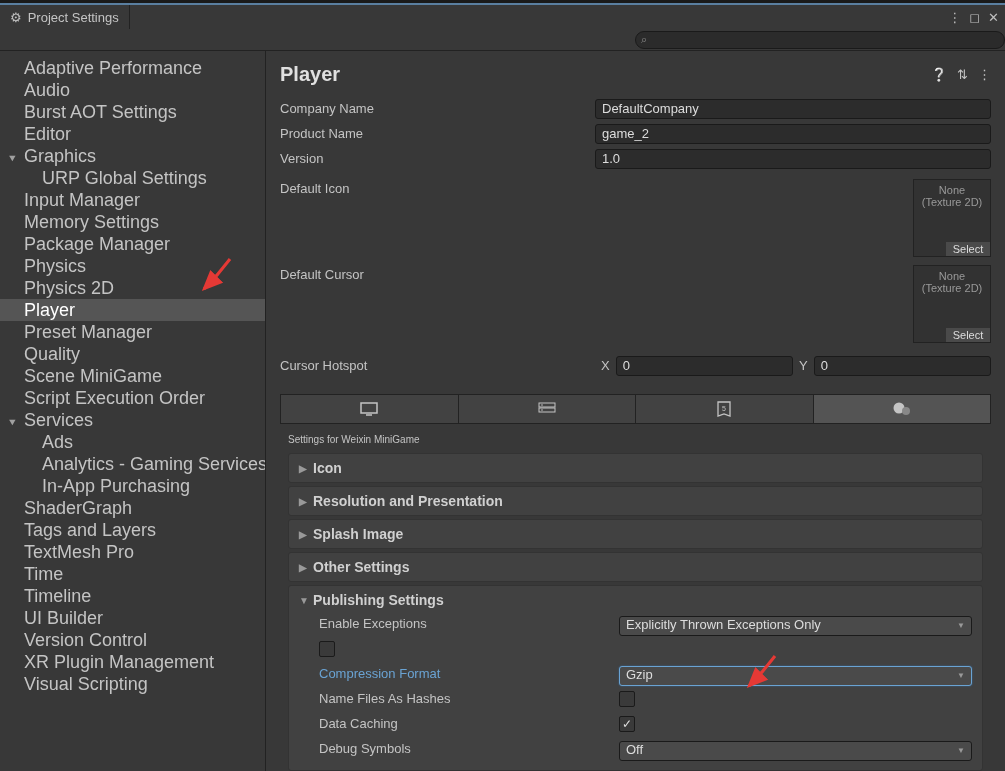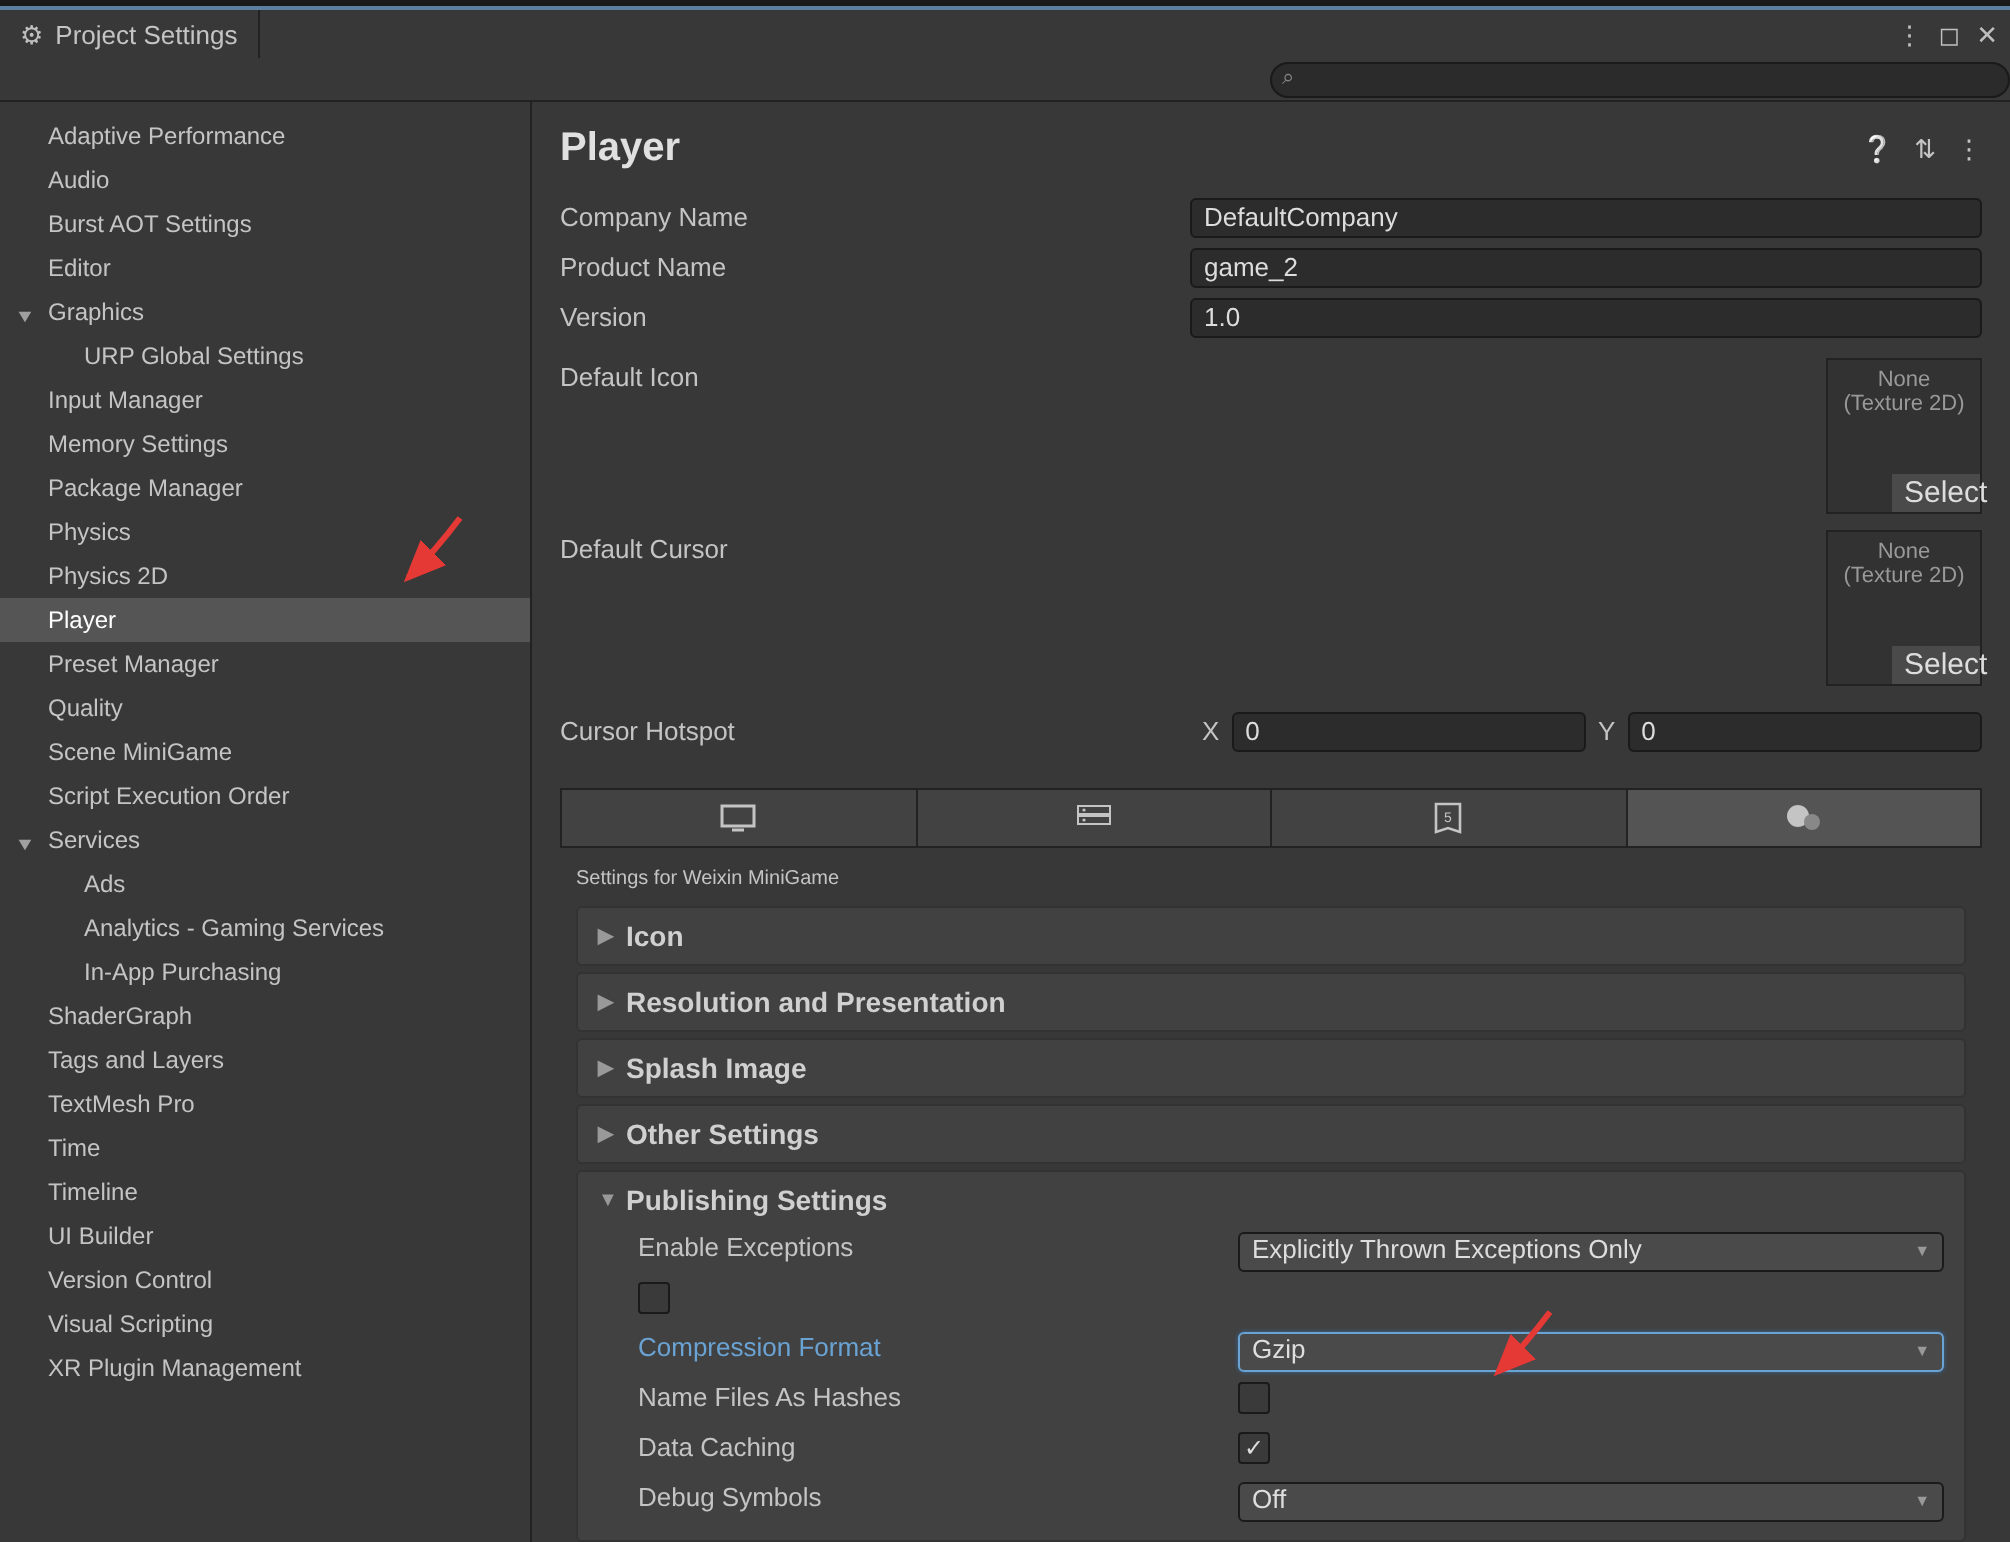--- a/index.html
+++ b/index.html
@@ -18,21 +18,21 @@
 .searchbar { background: #383838; height: 22px; display: flex; align-items: center; border-bottom: 1px solid #222; }
 .search-input-wrap { margin-left: auto; width: 370px; position: relative; }
 .search-input { width: 100%; height: 18px; background: #2b2b2b; border: 1px solid #1a1a1a; border-radius: 9px; color: #c4c4c4; padding: 0 8px 0 22px; font-size: 11px; }
 .search-icon { position: absolute; left: 6px; top: 2px; color: #888; font-size: 11px; }
 
 
 .body { display: flex; flex: 1; overflow: hidden; }
 
 
 .sidebar { width: 266px; background: #383838; border-right: 1px solid #222; overflow-y: auto; padding-top: 6px; }
-.sidebar-item { padding: 2px 8px 2px 24px; font-size: 12px; line-height: 18px; cursor: pointer; white-space: nowrap; }
+.sidebar-item { padding: 2px 8px 2px 24px; font-size: 18px; line-height: 18px; cursor: pointer; white-space: nowrap; }
 .sidebar-item.indent1 { padding-left: 42px; }
 .sidebar-item.selected { background: #555555; color: #fff; }
 .sidebar-item.expandable { position: relative; padding-left: 24px; }
 .sidebar-item.expandable::before { content: '▼'; position: absolute; left: 8px; top: 4px; font-size: 9px; color: #a0a0a0; transform: scaleX(1.2); }
 
 
 .main { flex: 1; background: #383838; display: flex; flex-direction: column; overflow: hidden; }
 .main-header { display: flex; align-items: center; padding: 12px 14px 10px 14px; }
 .main-title { font-size: 20px; font-weight: 600; color: #e0e0e0; }
 .main-header-icons { margin-left: auto; display: flex; gap: 10px; color: #c4c4c4; }
@@ -43,21 +43,21 @@
 .field-label { width: 315px; font-size: 13px; color: #c4c4c4; }
 .field-input { flex: 1; height: 20px; background: #2c2c2c; border: 1px solid #1a1a1a; border-radius: 3px; color: #ddd; padding: 0 6px; font-size: 13px; }
 .field-input-num { width: 172px; height: 20px; background: #2c2c2c; border: 1px solid #1a1a1a; border-radius: 3px; color: #ddd; padding: 0 6px; font-size: 13px; }
 .xy-label { margin: 0 6px; color: #c4c4c4; }
 
 .asset-row { display: flex; align-items: flex-start; margin-top: 8px; min-height: 78px; }
 .asset-label { width: 315px; font-size: 13px; padding-top: 2px; }
 .asset-box { margin-left: auto; width: 78px; height: 78px; background: #323232; border: 1px solid #222; position: relative; font-size: 11px; text-align: center; color: #999; }
 .asset-box .none-text { padding-top: 4px; font-size: 11px; }
 .asset-box .type-text { font-size: 11px; }
-.asset-select { position: absolute; bottom: 0; right: 0; background: #4a4a4a; color: #ddd; font-size: 15px; padding: 1px 6px; cursor: pointer; border-top-left-radius: 0; width: 44px; text-align: center; }
+.asset-select { position: absolute; bottom: 0; right: 0; background: #4a4a4a; color: #ddd; font-size: 11px; padding: 1px 6px; cursor: pointer; border-top-left-radius: 0; width: 44px; text-align: center; }
 
 .platform-tabs { display: flex; margin-top: 16px; border: 1px solid #222; background: #424242; height: 30px; }
 .ptab { flex: 1; display: flex; align-items: center; justify-content: center; color: #c4c4c4; cursor: pointer; border-right: 1px solid #222; }
 .ptab:last-child { border-right: none; }
 .ptab.selected { background: #545454; }
 .ptab svg { fill: #c4c4c4; }
 
 .platform-label { font-size: 10px; color: #c4c4c4; margin: 10px 0 8px 8px; }
 
 .foldout { background: #414141; border: 1px solid #333; border-radius: 3px; margin: 3px 8px; }
@@ -125,22 +125,22 @@
         <div class="sidebar-item indent1">Ads</div>
         <div class="sidebar-item indent1">Analytics - Gaming Services</div>
         <div class="sidebar-item indent1">In-App Purchasing</div>
         <div class="sidebar-item">ShaderGraph</div>
         <div class="sidebar-item">Tags and Layers</div>
         <div class="sidebar-item">TextMesh Pro</div>
         <div class="sidebar-item">Time</div>
         <div class="sidebar-item">Timeline</div>
         <div class="sidebar-item">UI Builder</div>
         <div class="sidebar-item">Version Control</div>
+        <div class="sidebar-item">XR Plugin Management</div>
         <div class="sidebar-item">Visual Scripting</div>
-        <div class="sidebar-item">XR Plugin Management</div>
       </div>
     <div class="main">
       <div class="main-header">
         <div class="main-title">Player</div>
         <div class="main-header-icons">
           <span>❔</span>
           <span>⇅</span>
           <span>⋮</span>
         </div>
       </div>

